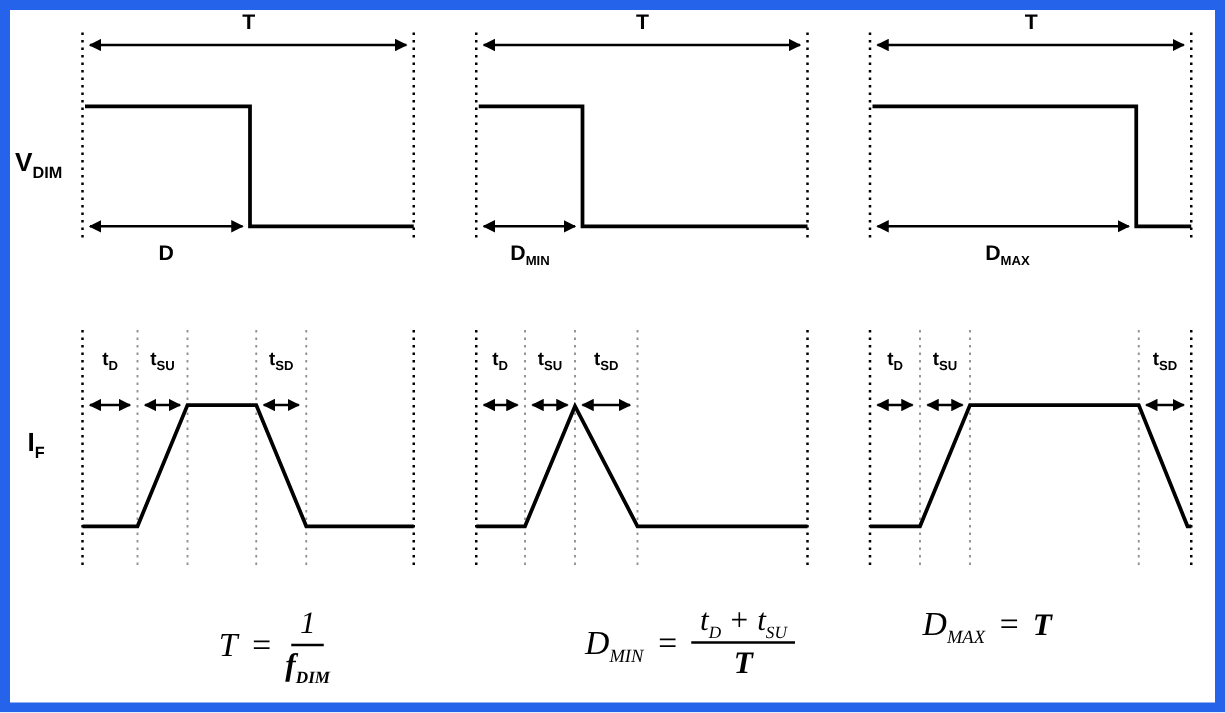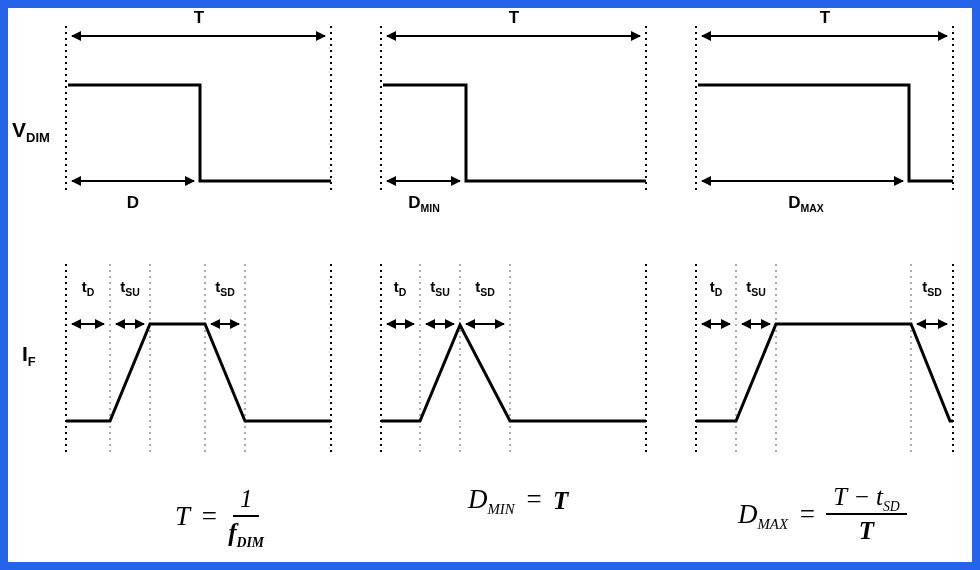--- a/index.html
+++ b/index.html
@@ -152,25 +152,25 @@
     <span class="frac">
       <span class="num"><span>1</span></span>
       <span class="den"><span>f</span><sub>DIM</sub></span>
     </span>
   </div>
 
   <div class="formula" style="left:468px; top:484px;">
     <span><span>D</span><sub>MIN</sub></span>
     <span class="feq">=</span>
     <span class="frac">
+      <span class="num"><span>t</span><sub>D</sub><span class="fop">+</span><span>t</span><sub>SU</sub></span>
       <span class="den"><span>T</span><sub></sub></span>
     </span>
   </div>
 
   <div class="formula" style="left:738px; top:484px;">
     <span><span>D</span><sub>MAX</sub></span>
     <span class="feq">=</span>
     <span class="frac">
-      <span class="num"><span>T</span><sub></sub><span class="fop">−</span><span>t</span><sub>SD</sub></span>
       <span class="den"><span>T</span><sub></sub></span>
     </span>
   </div>
 </div>
 
 </body></html>

